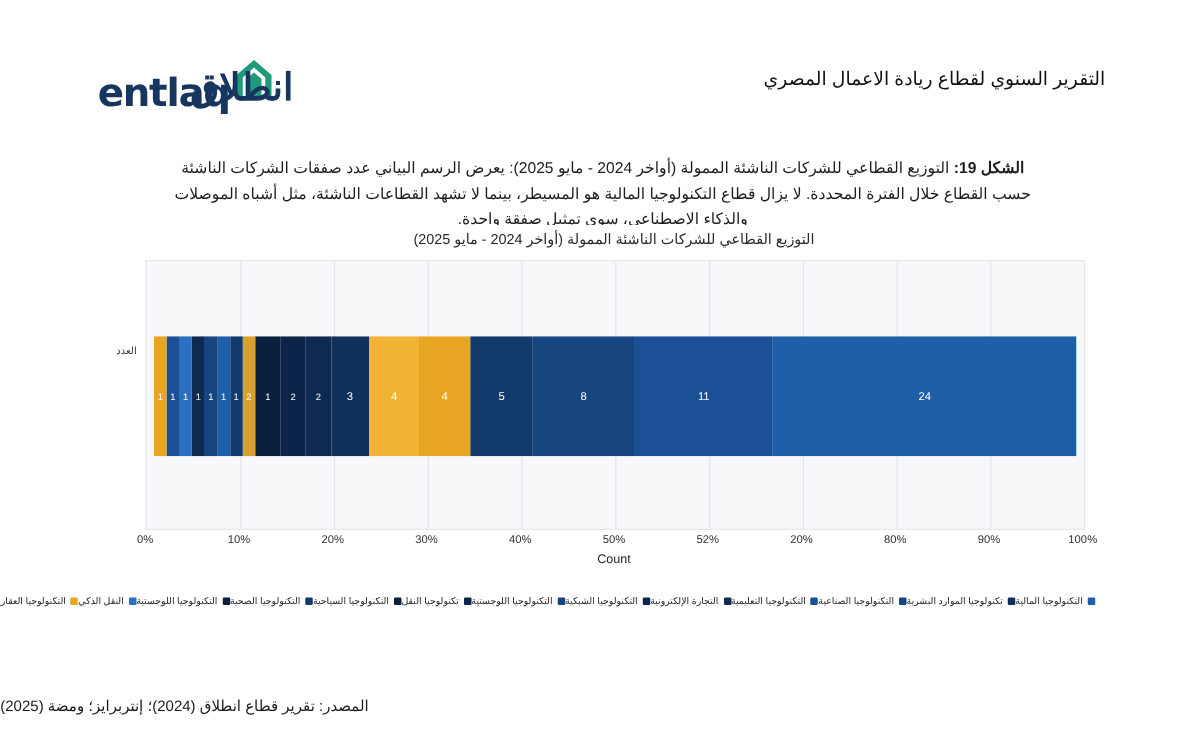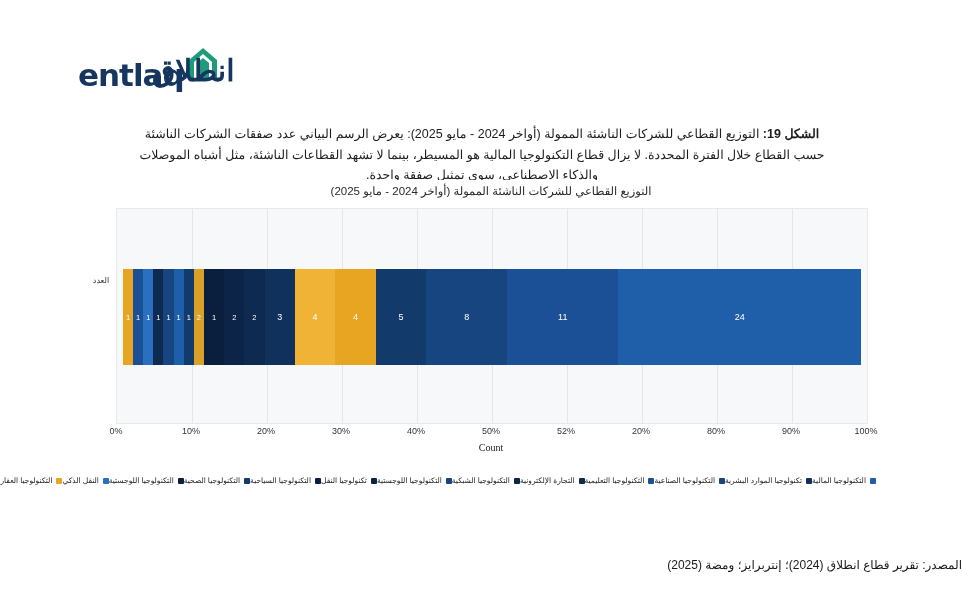--- a/index.html
+++ b/index.html
@@ -171,21 +171,20 @@
   }
   .x-axis-title {
     position: absolute;
     left: 20px;
     top: 262px;
     width: 750px;
     text-align: center;
     font-size: 10px;
     color: #222;
     direction: ltr;
-    font-family: Liberation Serif, serif;
   }
 
   
   .legend {
     position: absolute;
     left: 140px;
     top: 292px;
     width: 640px;
     display: grid;
     grid-template-columns: repeat(6, 1fr);
@@ -209,39 +208,40 @@
     border-radius: 1px;
   }
   .legend-label { line-height: 1; }
 
   
   .source {
     position: absolute;
     top: 558px;
     left: 0;
     right: 0;
-    text-align: right;
+    text-align: left;
     font-size: 12px;
     color: #1a1a1a;
     direction: rtl;
   }
 </style>
 </head>
 <body>
 
 <div class="header">
   <div class="logo">
     <svg class="logo-mark" viewBox="0 0 34 34">
       <path d="M17 2 L31 14 L31 32 L3 32 L3 14 Z" fill="#1d9b7a"></path>
       <path d="M17 8 L26 16 L26 32 L8 32 L8 16 Z" fill="#ffffff"></path>
       <path d="M17 12 L23 17 L23 32 L11 32 L11 17 Z" fill="#1d9b7a"></path>
     </svg>
     <div class="logo-text">entlaq</div>
     <div class="logo-ar">انطلاق</div>
   </div>
+  <div class="header-title">التقرير السنوي لقطاع ريادة الاعمال المصري</div>
 </div>
 
 <div class="caption">
   <b>الشكل 19:</b><span> التوزيع القطاعي للشركات الناشئة الممولة (أواخر 2024 - مايو 2025): يعرض الرسم البياني عدد صفقات الشركات الناشئة حسب القطاع خلال الفترة المحددة. لا يزال قطاع التكنولوجيا المالية هو المسيطر، بينما لا تشهد القطاعات الناشئة، مثل أشباه الموصلات والذكاء الاصطناعي، سوى تمثيل صفقة واحدة.</span>
 </div>
 
 <div class="chart-card">
   <div class="chart-title">التوزيع القطاعي للشركات الناشئة الممولة (أواخر 2024 - مايو 2025)</div>
 
   <div class="plot-frame">

